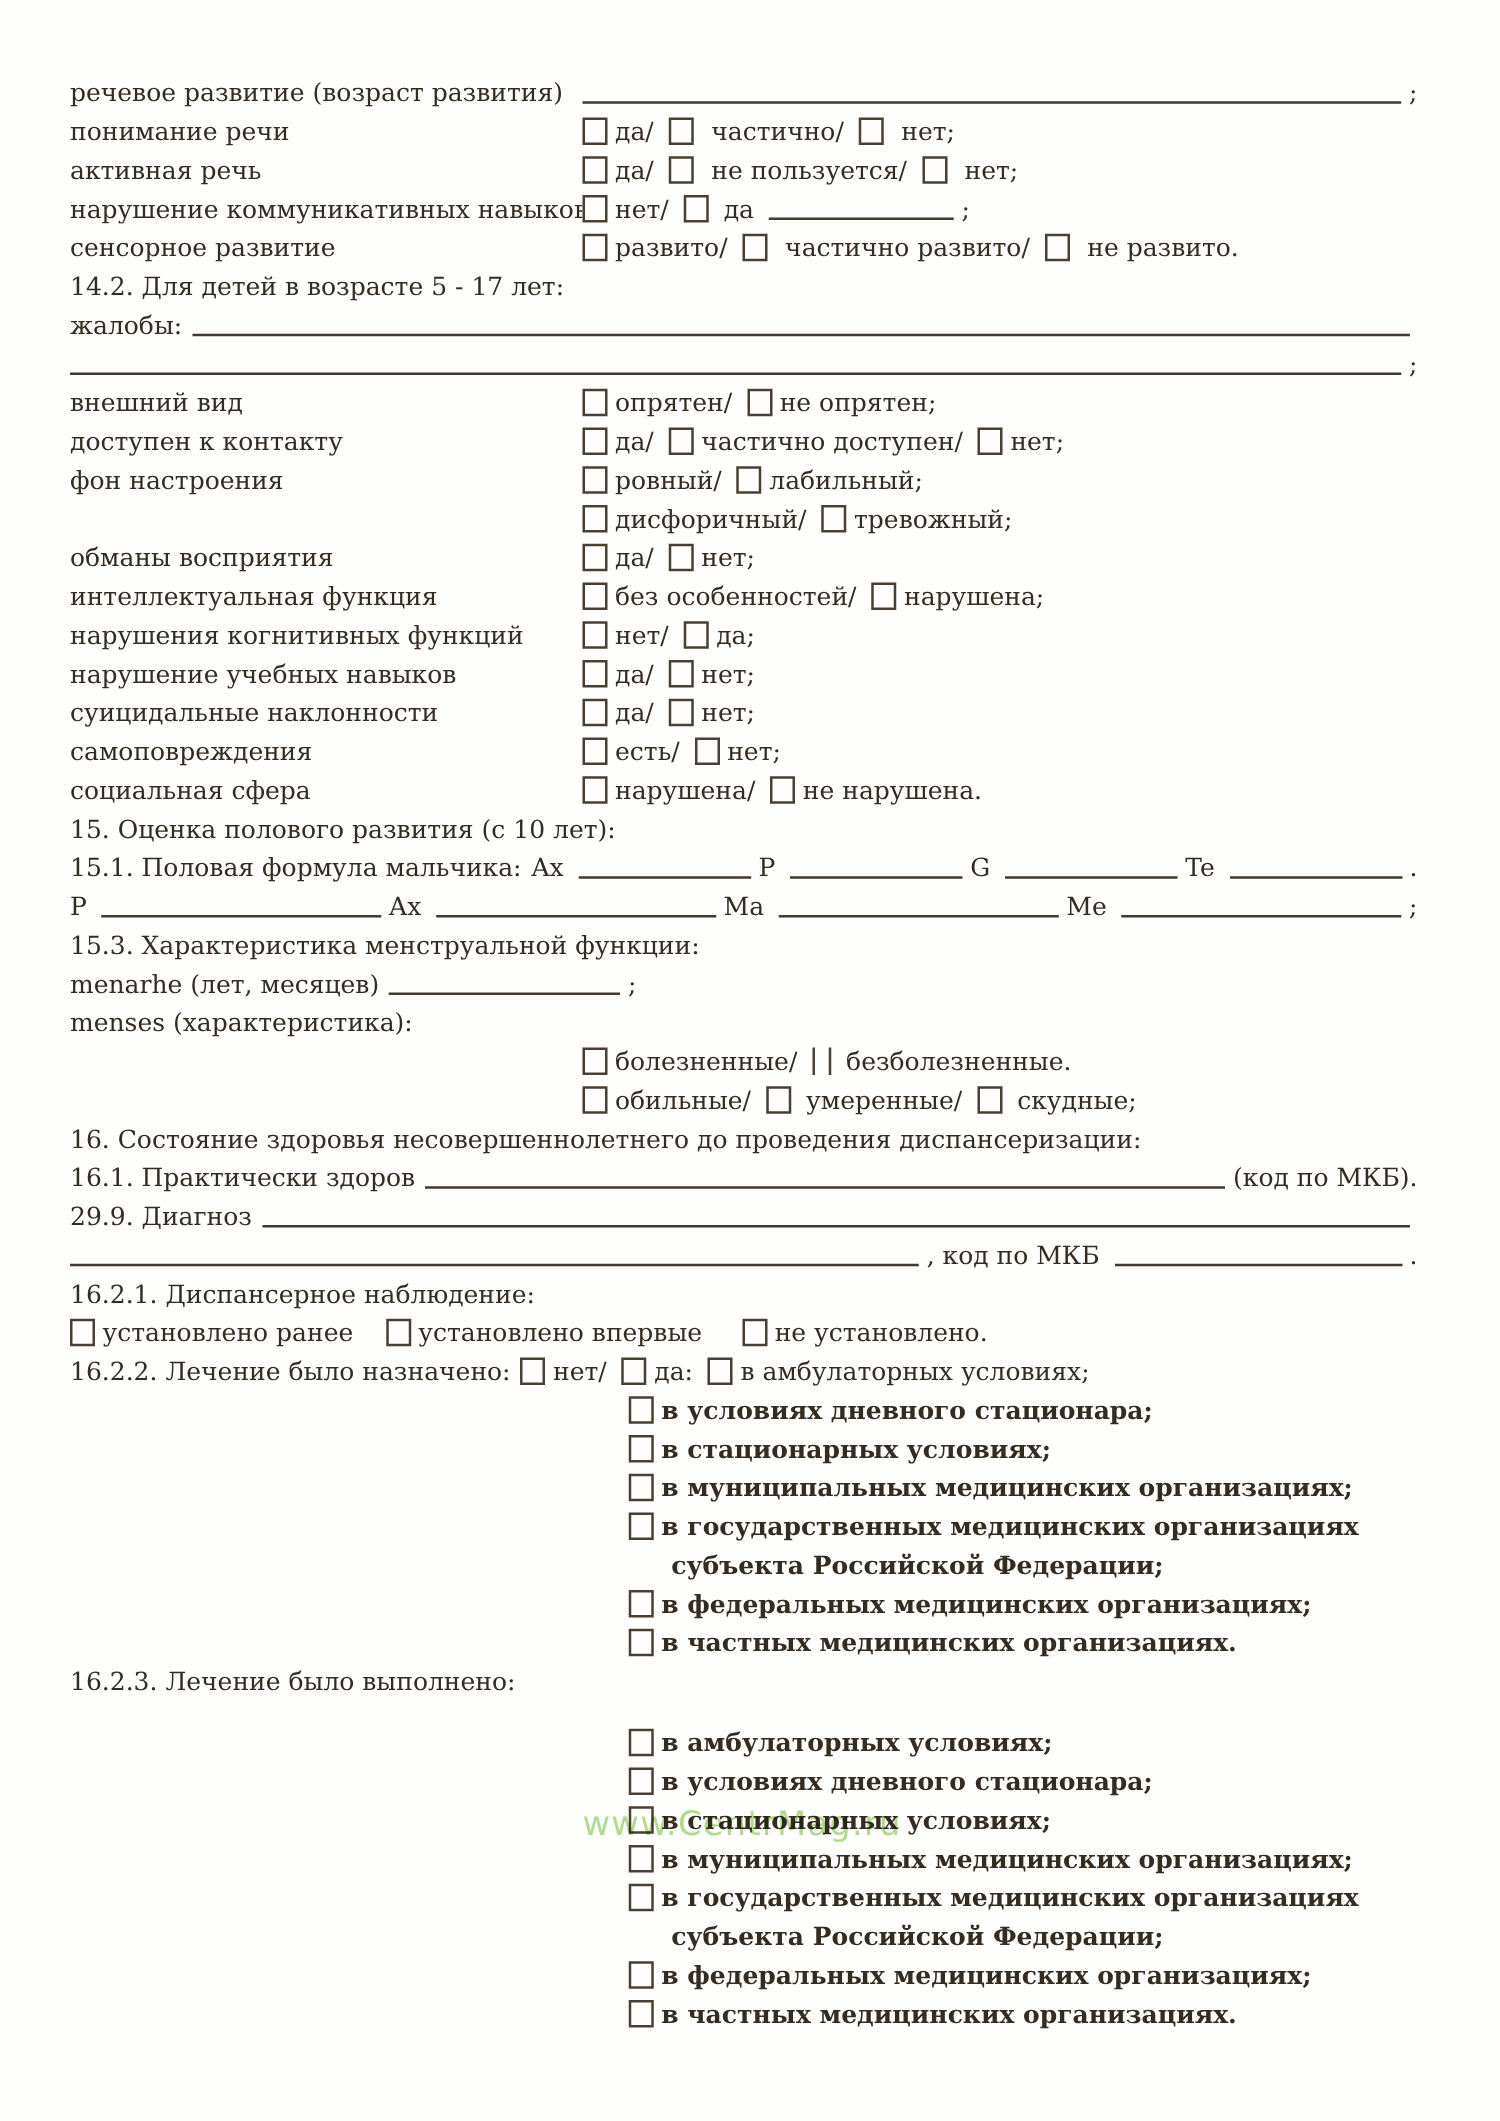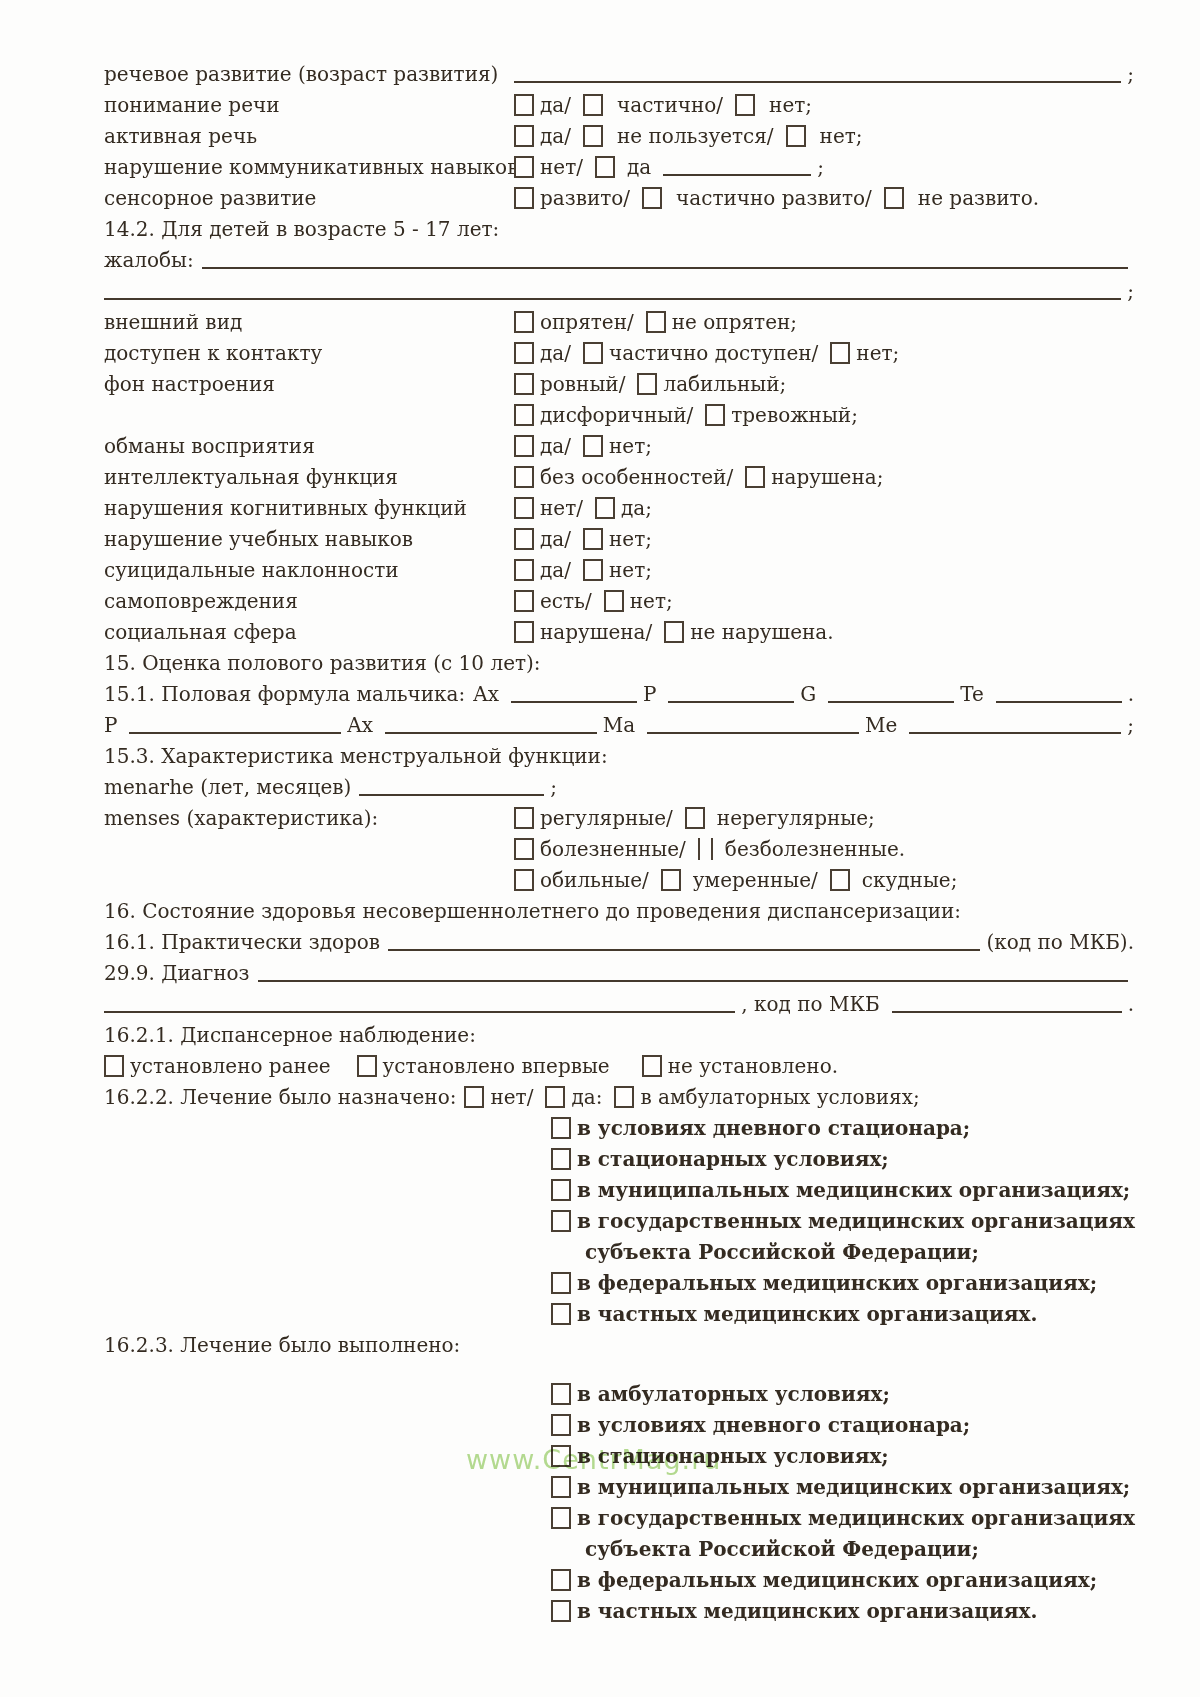--- a/index.html
+++ b/index.html
@@ -2,21 +2,21 @@
 <html><head>
 <meta charset="utf-8">
 <style>
   html,body{margin:0;padding:0;background:#e8e8e6;}
   .page{
     width:1200px;height:1697px;position:relative;overflow:hidden;
     background:#fdfdfc;
     font-family:"DejaVu Serif","Liberation Serif",serif;
     color:#342b21;font-size:20px;
   }
-  .content{padding:58px 66px 0 104px;}
+  .content{padding:58px 66px 0 56px;}
   .row{display:flex;align-items:center;min-height:31px;}
   .lbl{flex:0 0 410px;white-space:nowrap;overflow:hidden;}
   .inl{margin-right:8px;white-space:nowrap;}
   .full{white-space:nowrap;}
   .cbg{display:flex;align-items:center;flex:1 1 auto;min-width:0;}
   .cb{
     flex:0 0 auto;width:20px;height:22px;box-sizing:border-box;
     border:2px solid #4a3f33;background:#fffefd;margin-right:6px;
   }
   .cb.bars{border-top:none;border-bottom:none;width:15px;background:transparent;}
@@ -265,27 +265,20 @@
       <span class="inl">menarhe (лет, месяцев)</span>
       <div class="cbg">
           <span class="bline" style="width: 185px;"></span>
           <span class="opt">;</span>
         </div>
     </div>
 
     <div>
         <div class="row">
           <span class="lbl">menses (характеристика):</span>
-          <div class="cbg">
-            <span class="cb"></span>
-            <span class="opt">регулярные/</span>
-            <span class="cb"></span>
-            <span class="gap" style="width: 6px;"></span>
-            <span class="opt">нерегулярные;</span>
-          </div>
         </div>
         <div class="row">
           <span class="lbl"></span>
           <div class="cbg">
             <span class="cb"></span>
             <span class="opt">болезненные/</span>
             <span class="cb bars"></span>
             <span class="gap" style="width: 6px;"></span>
             <span class="opt">безболезненные.</span>
           </div>

